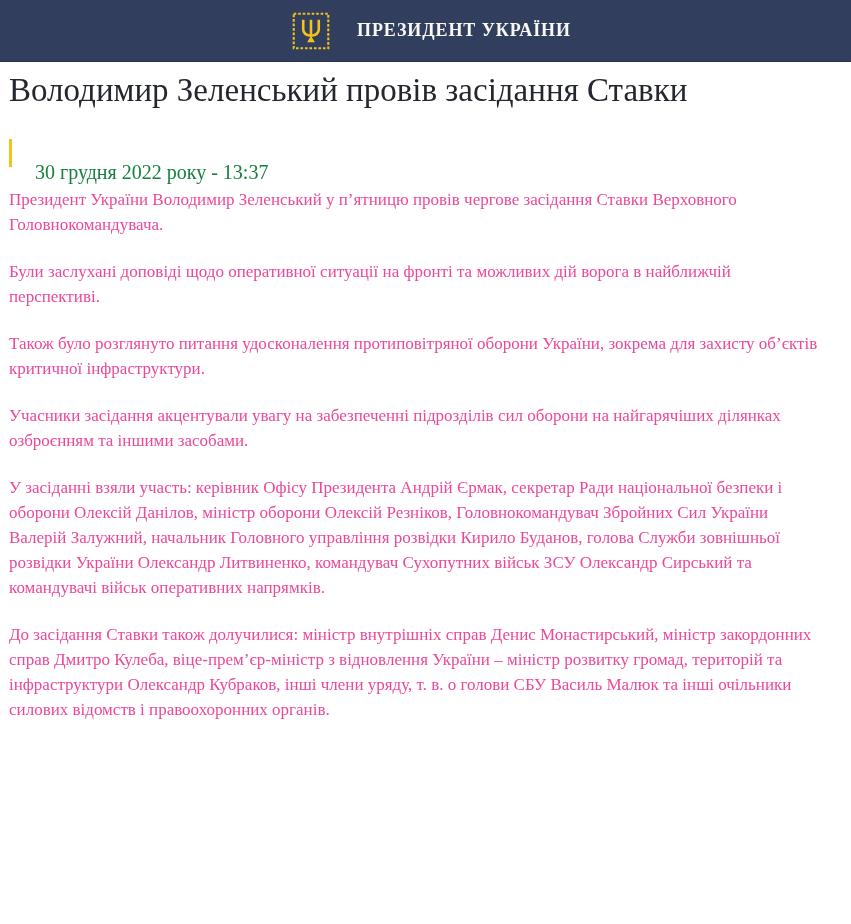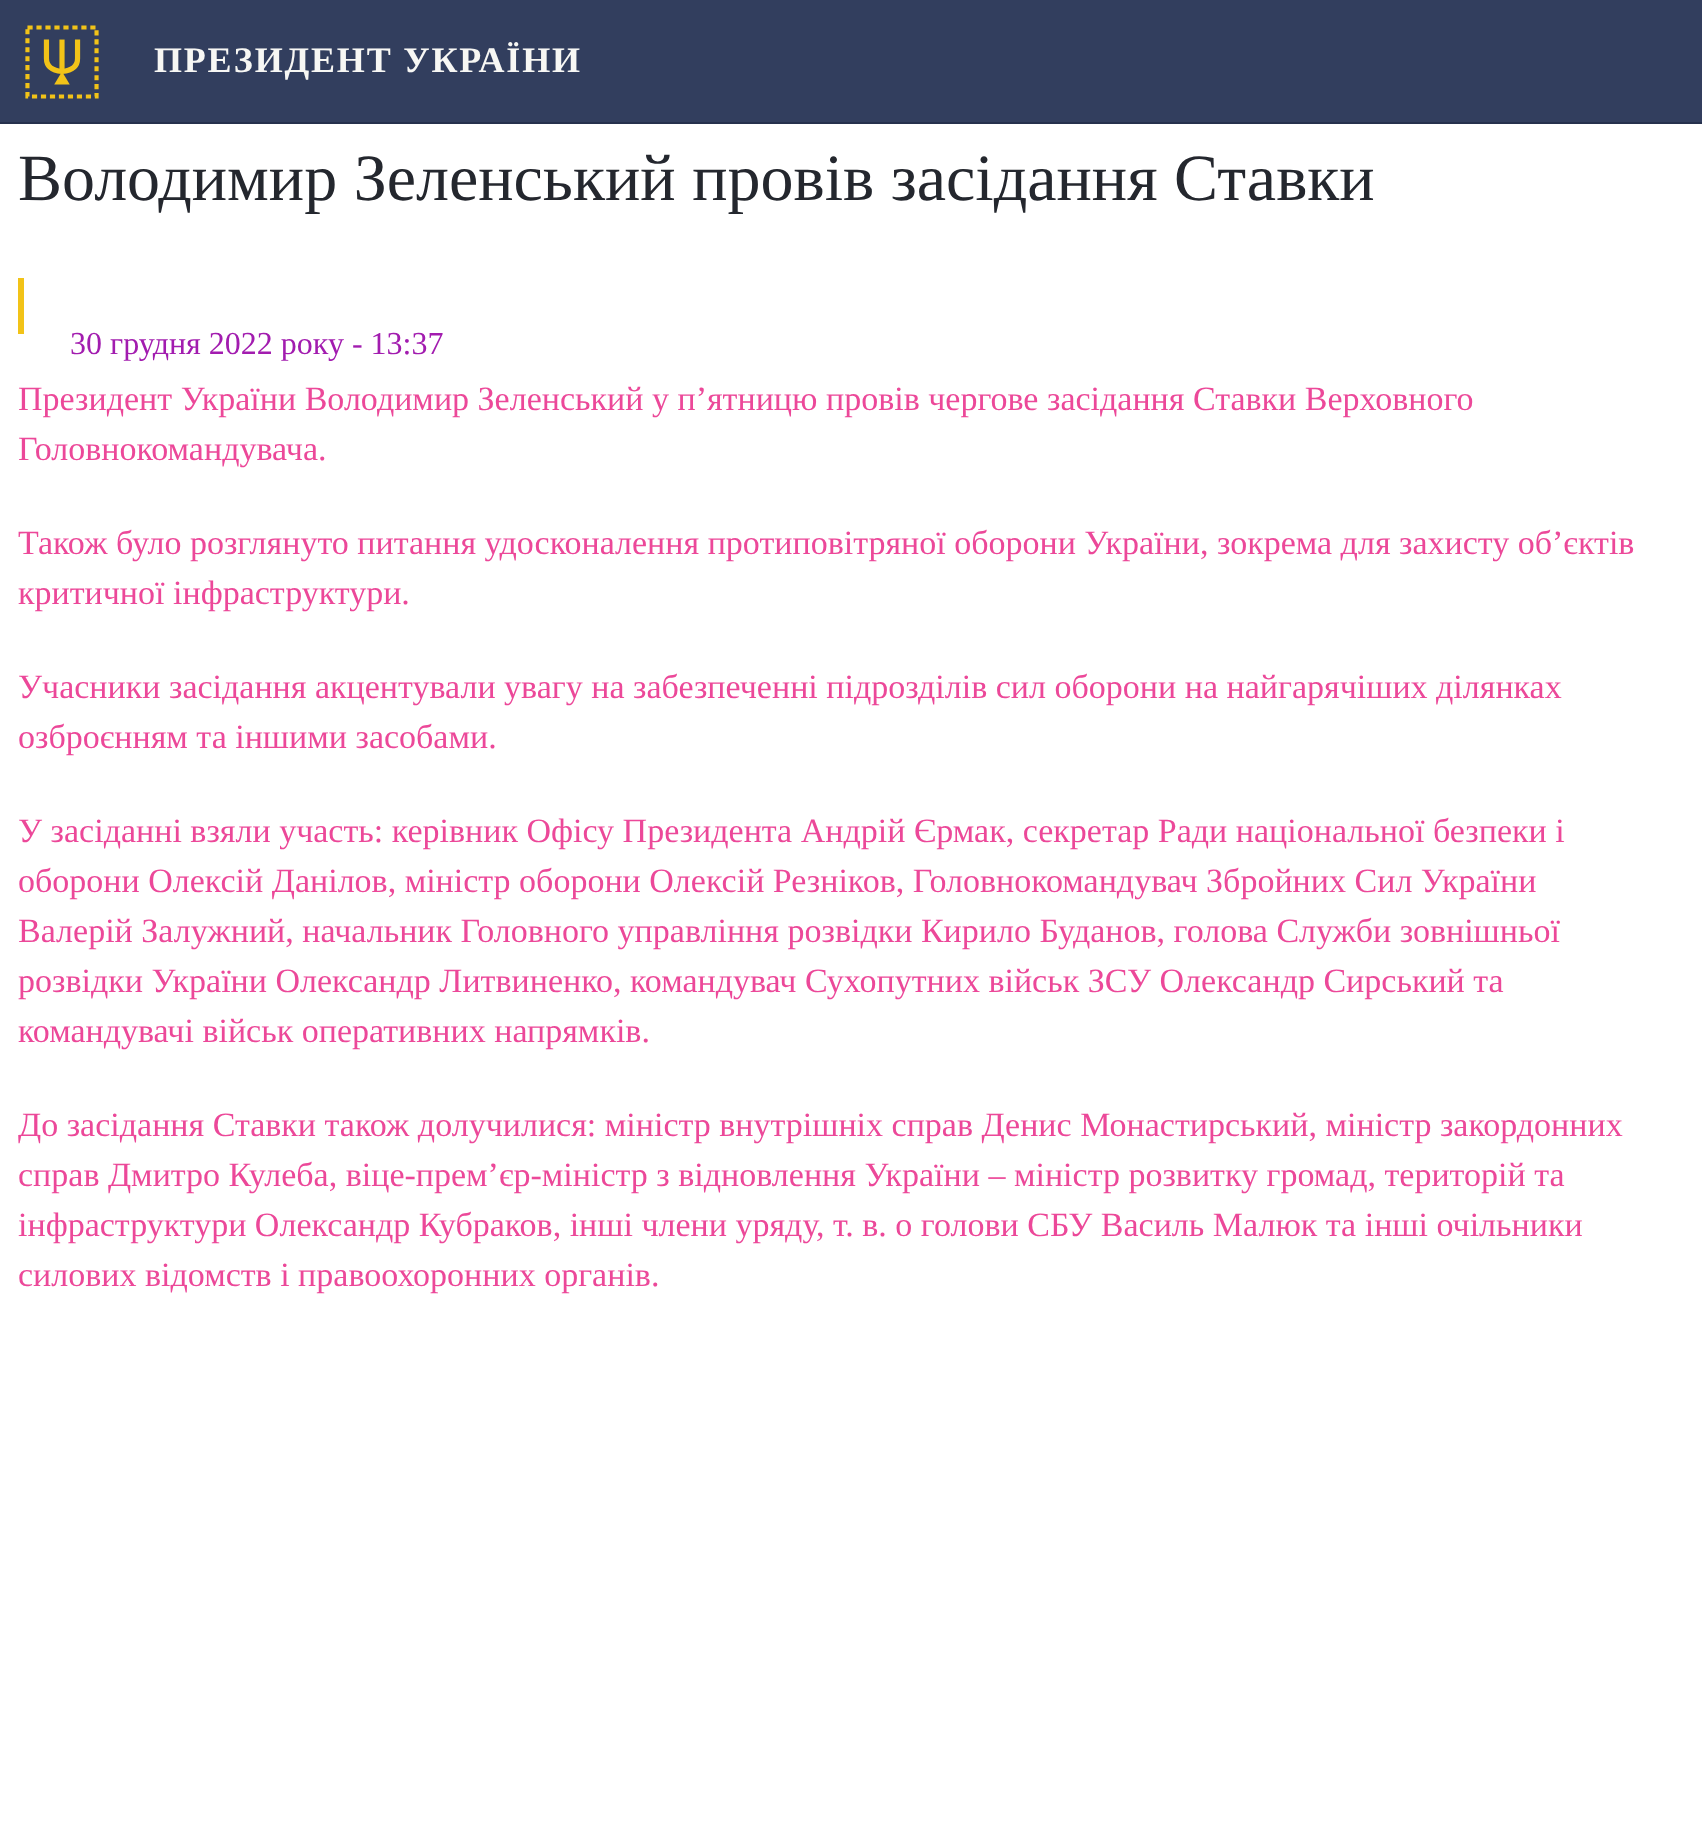--- a/index.html
+++ b/index.html
@@ -12,20 +12,21 @@
   }
 
   
   .site-header {
     height: 62px;
     background: #323e5e;
     border-bottom: 1px solid #26314d;
     display: flex;
     align-items: center;
     padding-left: 12px;
+    justify-content: center;
   }
   .logo {
     width: 38px;
     height: 38px;
     display: block;
     margin-right: 27px;
     cursor: pointer;
   }
   .site-title {
     color: #f7f7f4;
@@ -54,22 +55,22 @@
     height: 28px;
   }
   .date-bar {
     width: 3px;
     height: 28px;
     background: #f2c318;
     margin-right: 23px;
     flex: 0 0 auto;
   }
   .date-text {
-    color: #a21caf;
-    font-size: 16px;
+    color: #15803d;
+    font-size: 20px;
     margin-top: 39px;
   }
   .article-body {
     margin-top: 20px;
   }
   .article-body p {
     font-size: 17px;
     line-height: 25px;
     color: #ec4899;
     margin: 0 0 22px 0;
@@ -96,18 +97,19 @@
 <main class="article">
   <h1 class="article-title">Володимир Зеленський провів засідання Ставки</h1>
 
   <div class="date-row">
     <span class="date-bar"></span>
     <span class="date-text">30 грудня 2022 року - 13:37</span>
   </div>
 
   <div class="article-body">
     <p>Президент України Володимир Зеленський у п’ятницю провів чергове засідання Ставки Верховного Головнокомандувача.</p>
+    <p>Були заслухані доповіді щодо оперативної ситуації на фронті та можливих дій ворога в найближчій перспективі.</p>
     <p>Також було розглянуто питання удосконалення протиповітряної оборони України, зокрема для захисту об’єктів критичної інфраструктури.</p>
     <p>Учасники засідання акцентували увагу на забезпеченні підрозділів сил оборони на найгарячіших ділянках озброєнням та іншими засобами.</p>
     <p>У засіданні взяли участь: керівник Офісу Президента Андрій Єрмак, секретар Ради національної безпеки і оборони Олексій Данілов, міністр оборони Олексій Резніков, Головнокомандувач Збройних Сил України Валерій Залужний, начальник Головного управління розвідки Кирило Буданов, голова Служби зовнішньої розвідки України Олександр Литвиненко, командувач Сухопутних військ ЗСУ Олександр Сирський та командувачі військ оперативних напрямків.</p>
     <p>До засідання Ставки також долучилися: міністр внутрішніх справ Денис Монастирський, міністр закордонних справ Дмитро Кулеба, віце-прем’єр-міністр з відновлення України – міністр розвитку громад, територій та інфраструктури Олександр Кубраков, інші члени уряду, т. в. о голови СБУ Василь Малюк та інші очільники силових відомств і правоохоронних органів.</p>
   </div>
 </main>
 
 </body></html>

